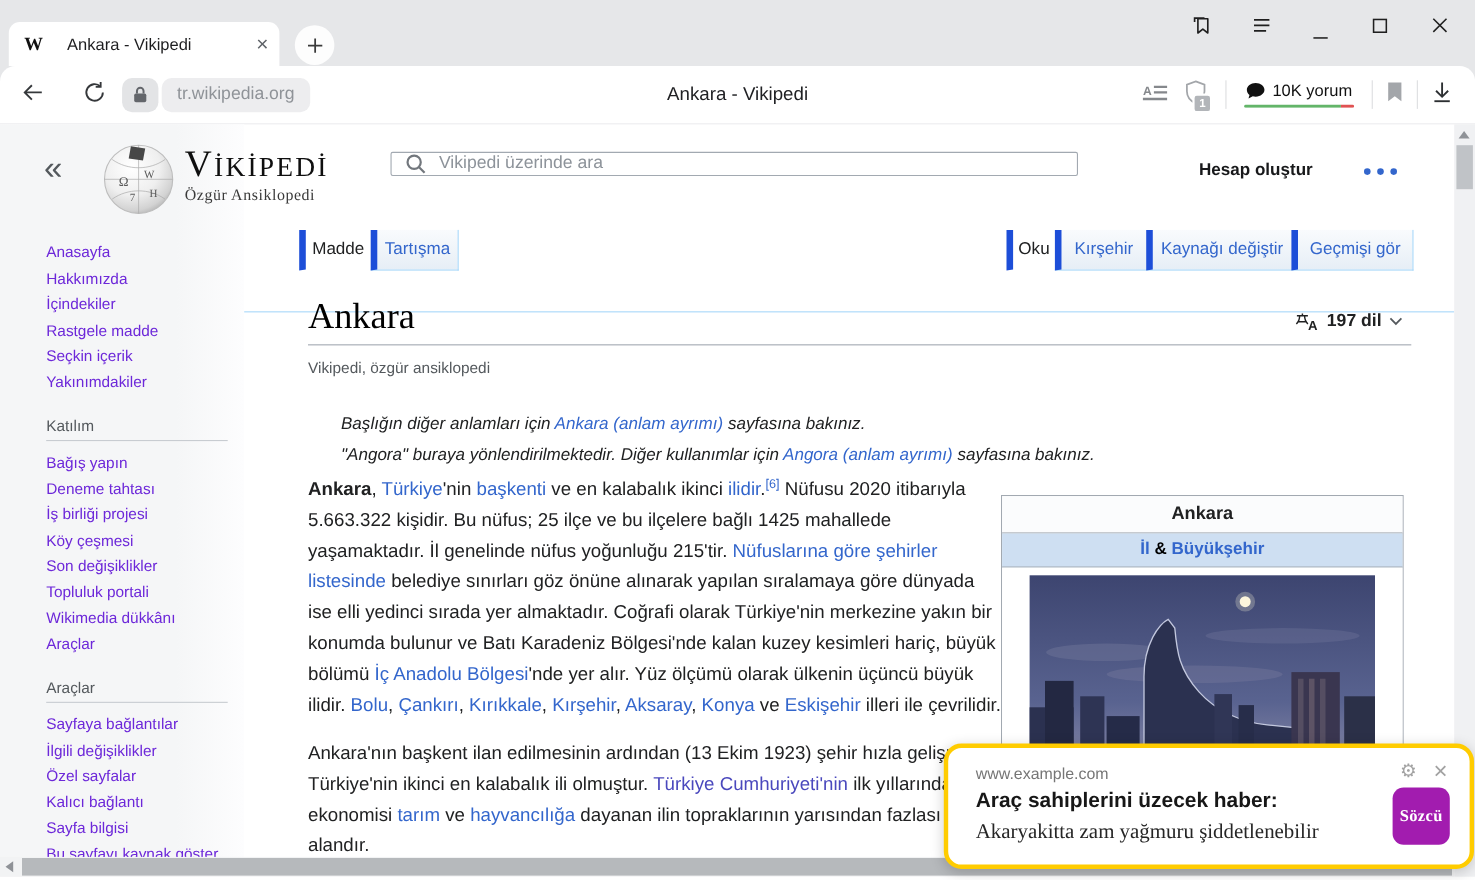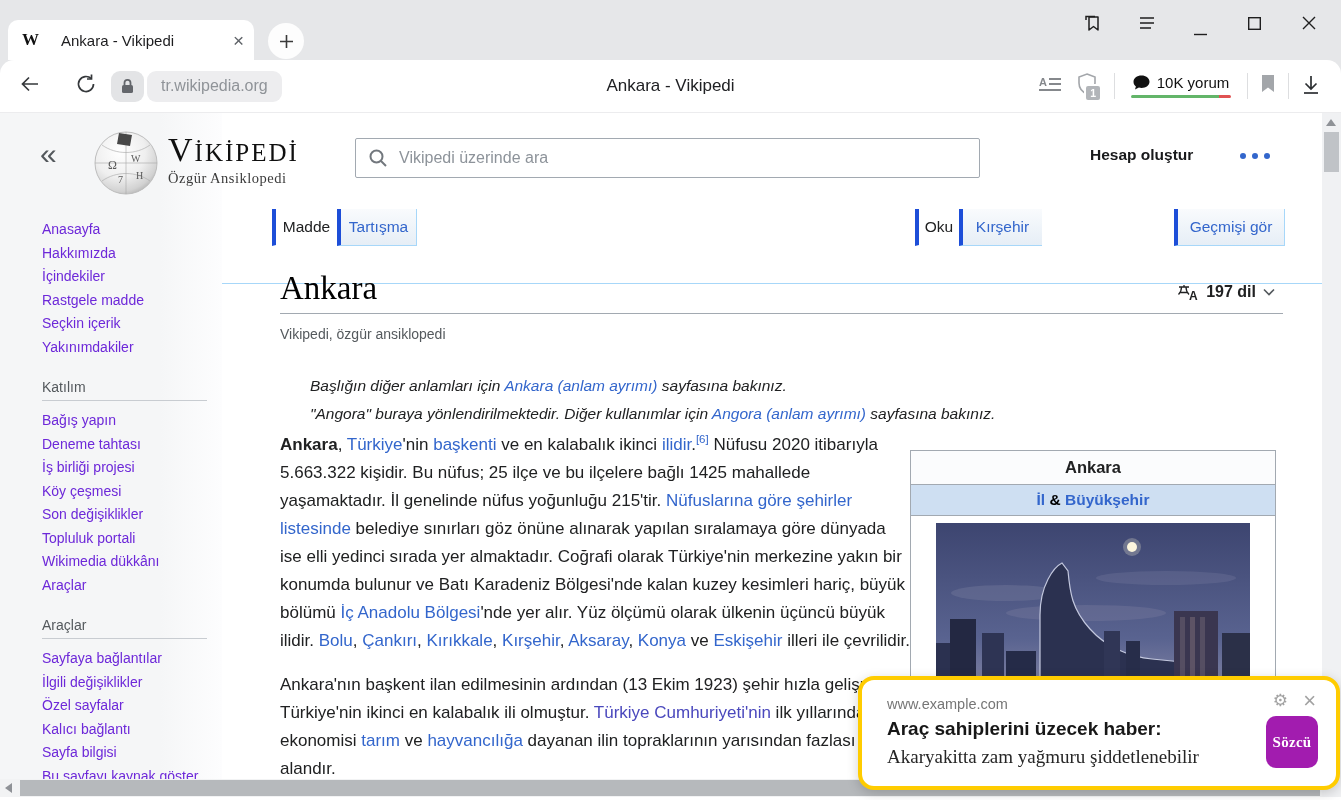--- a/index.html
+++ b/index.html
@@ -27,34 +27,34 @@
 
   
   #page{position:absolute;top:113px;left:0;width:1341px;height:687px;background:#fff;}
   #sidebarbg{position:absolute;top:0;left:0;width:222px;height:687px;background:linear-gradient(to right,#f5f6f7 0%,#f5f6f7 72%,#fdfdfe 100%);}
   #collapse{position:absolute;top:26px;left:40px;font-size:30px;color:#54595d;line-height:1;}
   #wlogo{position:absolute;top:16px;left:92px;width:68px;height:68px;}
   #wordmark{position:absolute;top:18px;left:168px;}
   .logo-title{font-family:"Liberation Serif",serif;font-size:25px;letter-spacing:2px;color:#0f0f0f;display:block;}
   .logo-title::first-letter{font-size:34px;}
   .logo-sub{font-family:"Liberation Serif",serif;font-size:14.5px;letter-spacing:0.5px;color:#3a3a3a;display:block;margin-top:1px;}
-  #searchbox{position:absolute;top:25px;left:355px;width:625px;height:40px;border:1px solid #a2a9b1;border-radius:2px;background:#fff;box-sizing:border-box;display:flex;align-items:center;}
+  #searchbox{position:absolute;top:25px;left:355px;width:625px;height:22px;border:1px solid #a2a9b1;border-radius:2px;background:#fff;box-sizing:border-box;display:flex;align-items:center;}
   #searchbox input{border:none;outline:none;flex:1;font-size:16px;color:#202122;font-family:"Liberation Sans",sans-serif;background:transparent;}
   #searchbox input::placeholder{color:#8d939a;}
   #account{position:absolute;top:33px;left:1090px;width:120px;font-size:15.5px;font-weight:bold;color:#18191b;}
   #moremenu{position:absolute;top:40px;left:1240px;display:flex;gap:6px;}
   #moremenu i{width:6px;height:6px;border-radius:50%;background:#3366cc;display:block;}
 
   #sidebar{position:absolute;top:105px;left:42px;width:172px;font-size:14px;}
   #sidebar a{display:block;line-height:23.5px;color:#6d28d9;text-decoration:none;white-space:nowrap;}
   #sidebar .shead{color:#54595d;font-size:14px;margin-top:20px;padding-bottom:5px;border-bottom:1px solid #c8ccd1;margin-bottom:8px;width:165px;}
 
   
   .striprule{position:absolute;top:133px;left:222px;width:1100px;height:37px;border-bottom:1px solid #a7d7f9;}
-  .vtab{position:absolute;top:96px;height:37px;display:flex;align-items:center;justify-content:center;font-size:15.5px;box-sizing:border-box;border-left:4px solid #1d4ed8;}
+  .vtab{position:absolute;top:96px;height:37px;display:flex;align-items:center;justify-content:center;font-size:15.5px;box-sizing:border-box;border-left:6px solid #1d4ed8;}
   .vtab.inactive{background:linear-gradient(to bottom,#f9fbfd 0%,#e6eef6 100%);color:#3366cc;border-bottom:1px solid #a7d7f9;}
   .vtab.active{background:#fff;color:#202122;border-bottom:1px solid #fff;}
   .vtab.lastedge{border-right:1px solid #a7d7f9;}
 
   #h1row{position:absolute;top:152px;left:280px;width:1003px;border-bottom:1px solid #a2a9b1;height:48px;}
   #h1{font-family:"Liberation Serif",serif;font-size:33px;color:#000;line-height:1;position:absolute;bottom:8px;left:0;}
   #langbtn{position:absolute;right:8px;bottom:12px;display:flex;align-items:center;gap:7px;font-size:16px;font-weight:bold;color:#202122;}
   #tagline{position:absolute;top:213px;left:280px;font-size:14px;color:#54595d;}
   #coords{position:absolute;top:212px;left:280px;width:1003px;text-align:right;font-size:14.5px;color:#3366cc;display:flex;justify-content:flex-end;align-items:center;gap:5px;}
   #coords .star{color:#c9a227;font-size:19px;line-height:1;}
@@ -278,20 +278,23 @@
         <span>Madde</span>
       </div>
     <div class="vtab inactive lastedge" style="left:337px;width:80px;">
         <span>Tartışma</span>
       </div>
     <div class="vtab active" style="left:915px;width:44px;">
         <span>Oku</span>
       </div>
     <div class="vtab inactive" style="left:959px;width:83px;">
         <span>Kırşehir</span>
+      </div>
+    <div class="vtab inactive" style="left:1042px;width:132px;">
+        <span>Kaynağı değiştir</span>
       </div>
     <div class="vtab inactive lastedge" style="left:1174px;width:111px;">
         <span>Geçmişi gör</span>
       </div>
 
     <div id="h1row">
       <h1 id="h1" style="margin:0;font-weight:normal;">Ankara</h1>
       <div id="langbtn">
         <svg width="21" height="17" viewBox="0 0 21 17">
           <path d="M1 3h10M6 1v2M3.5 3c0 4-1.5 6-3 7.5M8 3c0 4 1.5 6 3 7.5M2.5 8.5h7" fill="none" stroke="#202122" stroke-width="1.3"></path>

